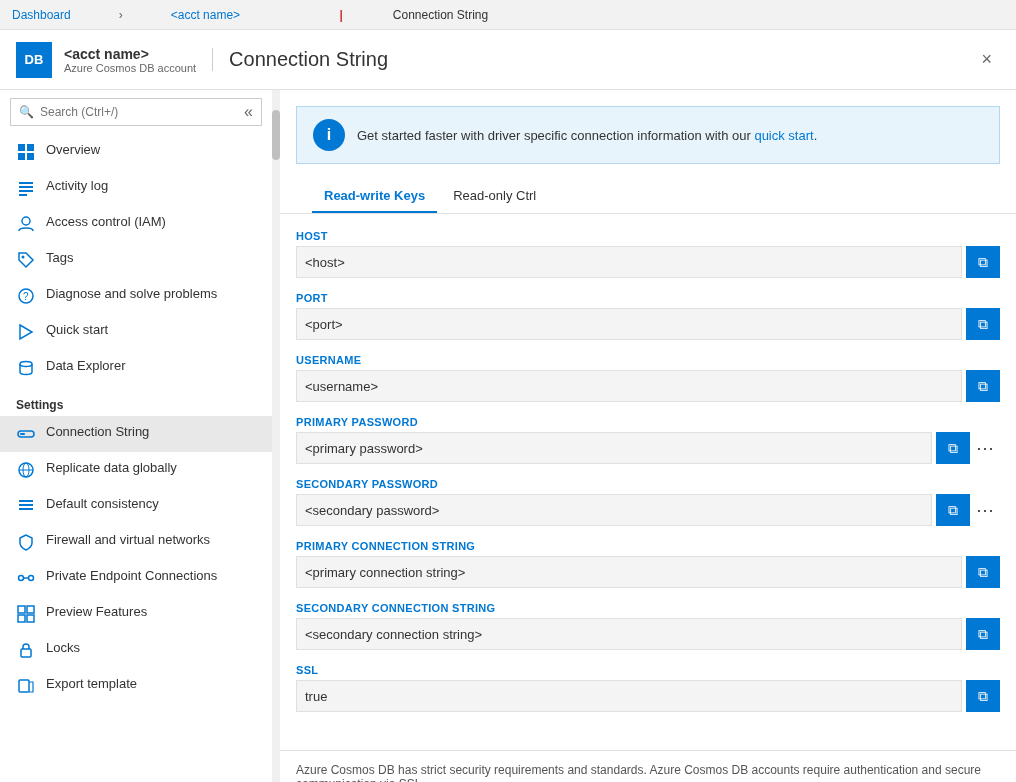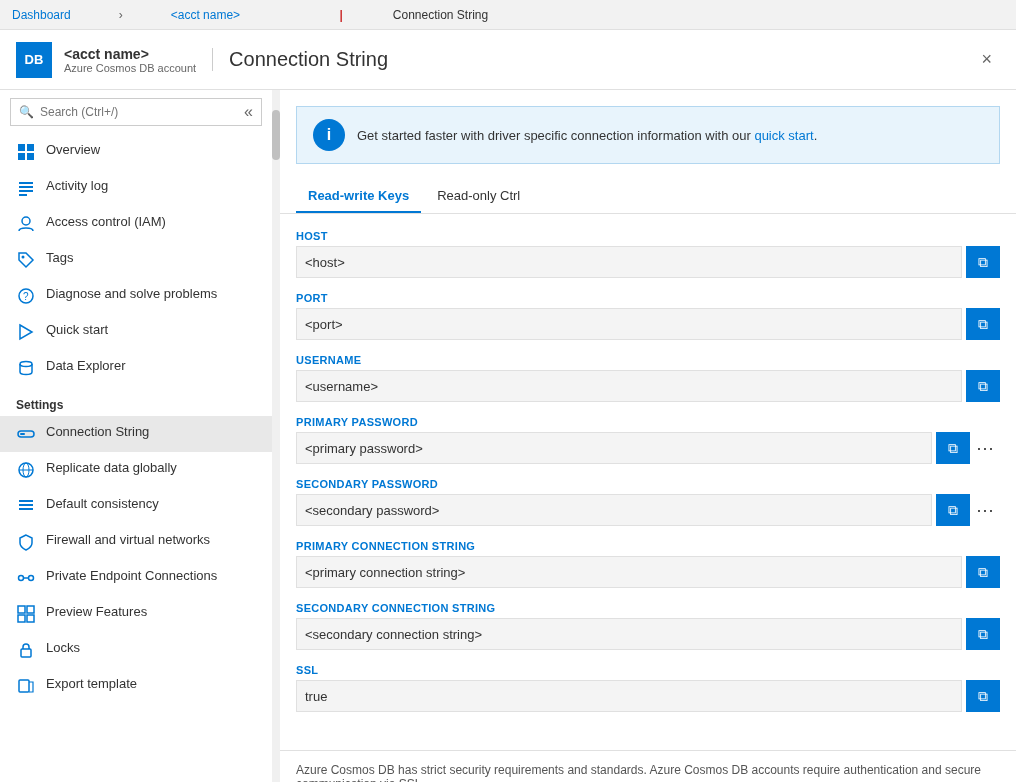--- a/index.html
+++ b/index.html
@@ -82,21 +82,21 @@
     .info-icon {
       width: 32px; height: 32px; background: #0078d4; border-radius: 50%;
       display: flex; align-items: center; justify-content: center;
       color: white; font-weight: bold; font-size: 16px; margin-right: 12px; flex-shrink: 0;
     }
     .info-text { font-size: 13px; color: #333; }
     .info-text a { color: #0078d4; text-decoration: none; }
 
     
     .tabs {
-      display: flex; padding: 16px 16px 0 16px; border-bottom: 1px solid #e0e0e0; margin: 0 0 0 0;
+      display: flex; padding: 16px 16px 0 32px; border-bottom: 1px solid #e0e0e0; margin: 0 0 0 0;
     }
     .tab {
       padding: 8px 12px; cursor: pointer; font-size: 13px; color: #333;
       border-bottom: 2px solid transparent; margin-right: 4px;
     }
     .tab.active { border-bottom: 2px solid #0078d4; color: #0078d4; font-weight: 600; }
 
     
     .fields-container { padding: 16px; }
     .field-group { margin-bottom: 14px; }

